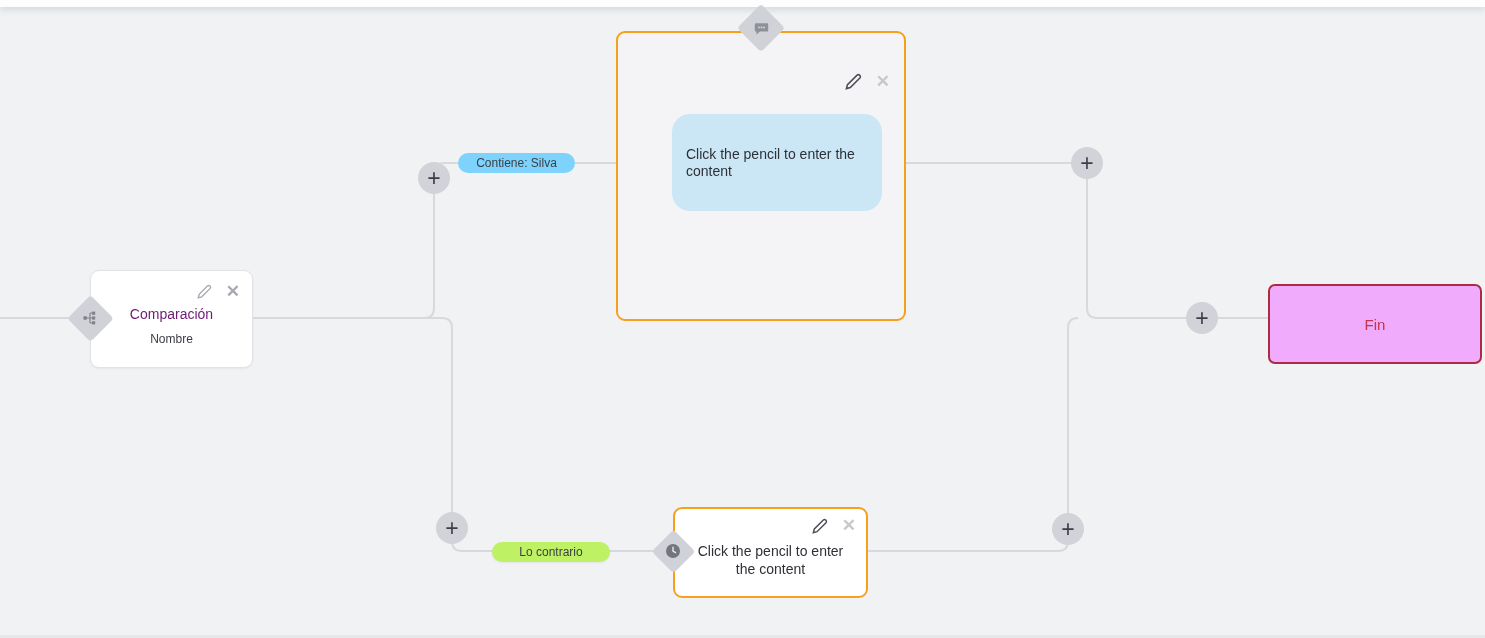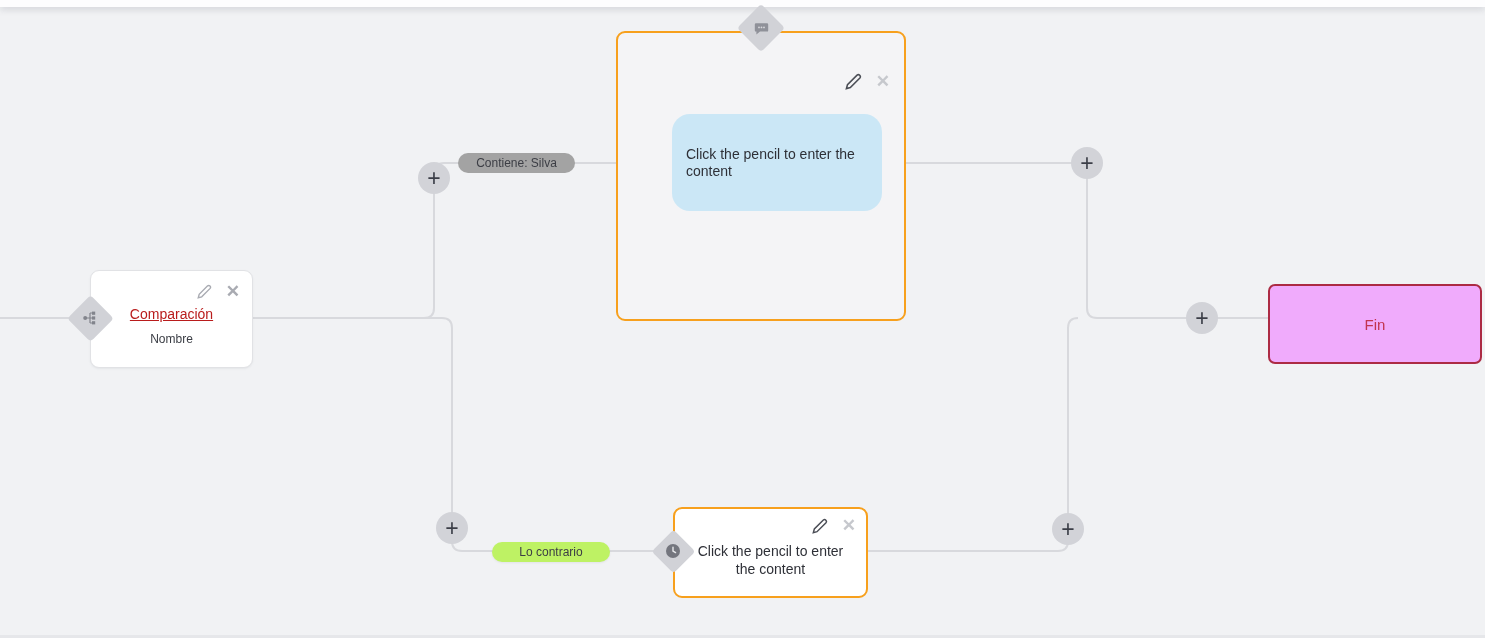--- a/index.html
+++ b/index.html
@@ -31,21 +31,21 @@
   .c-gray{color:#a9abb2;}
   .c-dark{color:#4a4d55;}
   .c-light{color:#c6c8cd;}
 
   
   .node-comparison{left:90px;top:270px;width:163px;height:98px;}
   .node-comparison .body{
     position:absolute;inset:0;display:flex;flex-direction:column;align-items:center;
     justify-content:center;gap:10px;padding-top:14px;
   }
-  .node-comparison .title{font-size:14px;color:#b91c1c;text-decoration:underline;}
+  .node-comparison .title{font-size:14px;color:#701a75;}
   .node-comparison .subtitle{font-size:12px;color:#3a3d44;}
 
   
   .node-message{left:616px;top:31px;width:290px;height:290px;}
   .bubble{
     position:absolute;left:54px;top:81px;width:210px;height:97px;box-sizing:border-box;
     background:#cbe7f6;border-radius:18px;display:flex;align-items:center;padding:10px 14px;
     font-size:14px;line-height:1.18;color:#2e3037;z-index:5;
   }
   .node-message .footer{
@@ -82,21 +82,21 @@
     position:absolute;width:32px;height:32px;border-radius:50%;background:#d2d3d8;border:none;
     color:#3b3e47;font-size:23px;font-weight:400;line-height:30px;text-align:center;padding:0;
     cursor:pointer;z-index:6;font-family:"Liberation Sans",sans-serif;
   }
 
   
   .edge-pill{
     position:absolute;z-index:5;height:20px;display:flex;align-items:center;justify-content:center;
     border-radius:10px;font-size:12px;color:#3c3e45;padding:0 14px;box-sizing:border-box;cursor:pointer;
   }
-  .pill-gray{background:#a3a3a3;}
+  .pill-gray{background:#7dd3fc;}
   .pill-white{background:#bef264;box-shadow:0 1px 2px rgba(120,125,140,.12);text-align:right;}
 </style>
 </head>
 <body>
 
 <div class="top-strip"></div>
 <div class="bottom-strip"></div>
 
 <svg class="wires" width="1485" height="638" viewBox="0 0 1485 638">
   <path d="M0,318 H90"></path>

